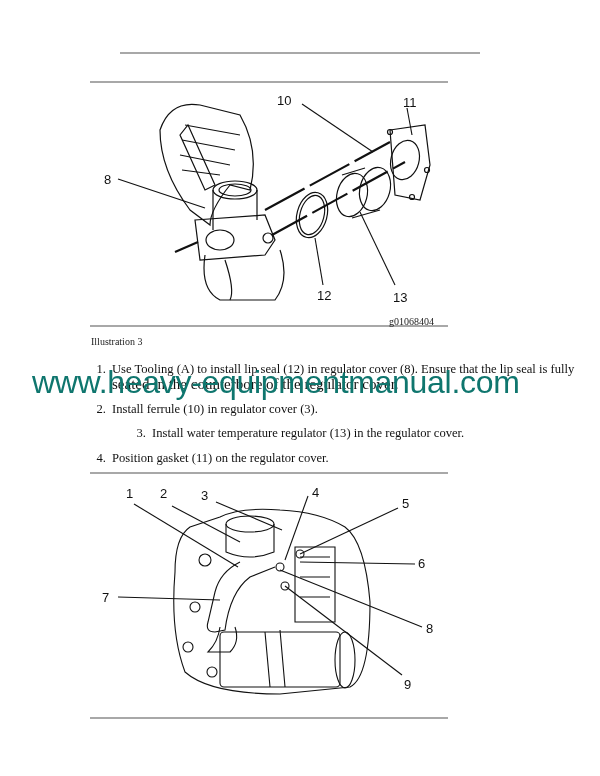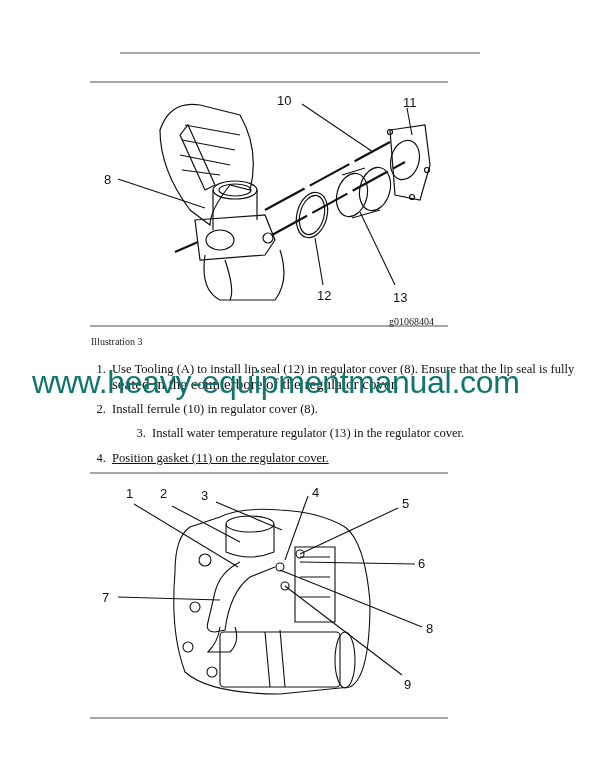--- a/index.html
+++ b/index.html
@@ -70,26 +70,26 @@
 <div class="rule" style="left:90px; top:325px; width:358px; height:1.5px;"></div>
 <div class="caption" style="left:91px; top:336px;">Illustration 3</div>
 <div class="caption" style="left:389px; top:316px;">g01068404</div>
 
 <div class="step" style="top:362px;">
   <span class="num">1.</span><span>Use Tooling (A) to install lip seal (12) in regulator cover (8). Ensure that the lip seal is fully</span>
 </div>
 <div class="cont" style="top:376px;">seated in the counterbore of the regulator cover.</div>
 
 <div class="step" style="top:402px;">
-  <span class="num">2.</span><span>Install ferrule (10) in regulator cover (8).</span>
+  <span class="num">2.</span><span>Install ferrule (10) in regulator cover (3).</span>
 </div>
 <div class="step" style="top:426px;margin-left:40px;">
   <span class="num">3.</span><span>Install water temperature regulator (13) in the regulator cover.</span>
 </div>
-<div class="step" style="top:451px;text-decoration:underline;">
+<div class="step" style="top:451px;">
   <span class="num">4.</span><span>Position gasket (11) on the regulator cover.</span>
 </div>
 
 <div class="watermark">www.heavy-equipmentmanual.com</div>
 
 <div class="rule" style="left:90px; top:472px; width:358px;"></div>
 
 <svg class="fig" style="left:100px; top:482px;" width="360" height="220" viewBox="0 0 360 220">
   <g fill="none" stroke="#111" stroke-width="1.1">
     <path d="M90 45 Q75 55 75 90 Q70 150 85 190 Q110 212 180 212 L250 205 Q270 195 270 120 Q265 60 245 45 Q220 30 180 28 Q140 25 120 35 Z"></path>

